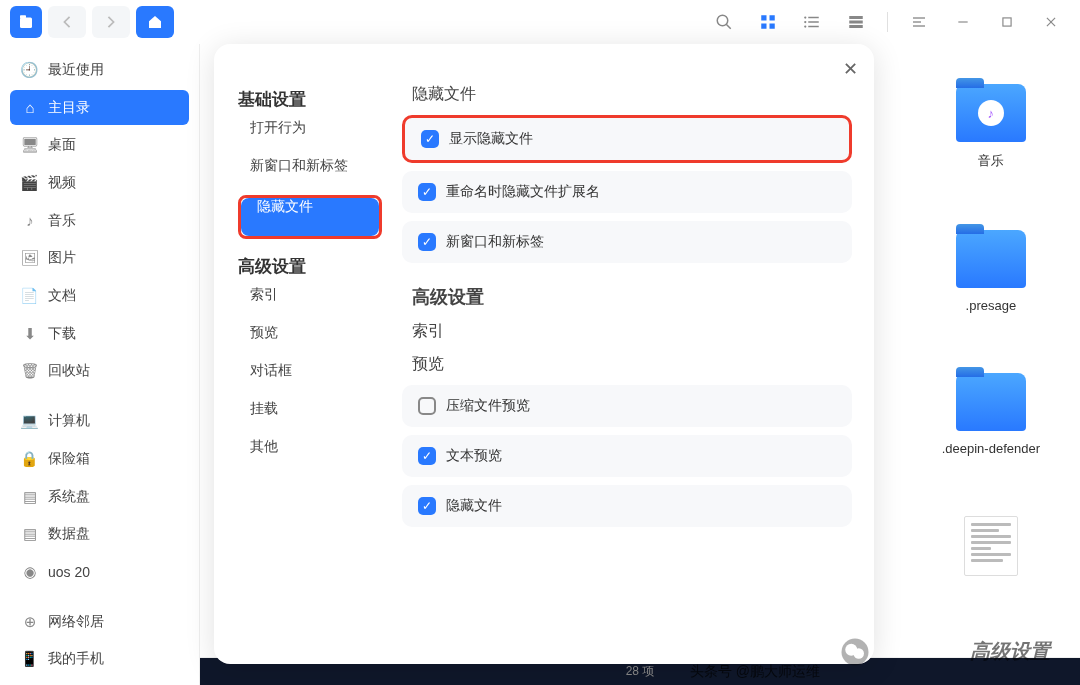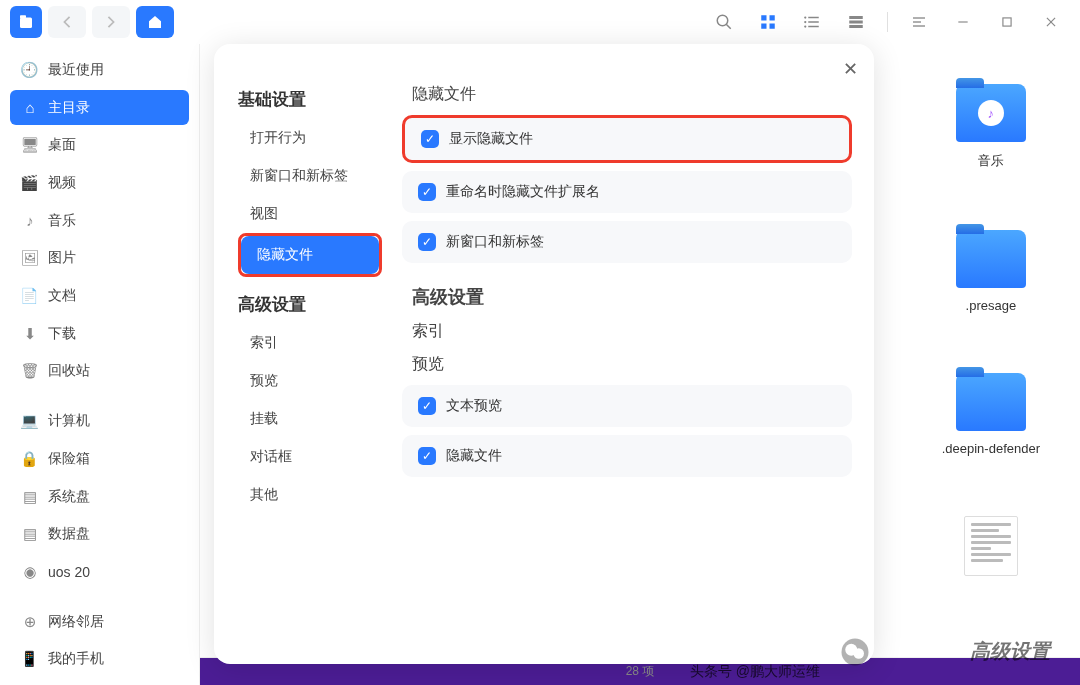--- a/index.html
+++ b/index.html
@@ -25,27 +25,27 @@
 .folder-ic { width: 70px; height: 58px; border-radius: 8px 8px 4px 4px; position: relative; }
 .folder-ic::before { content:''; position:absolute; top:-6px; left:0; width:28px; height:10px; background:inherit; border-radius:4px 4px 0 0; filter:brightness(0.9);}
 .folder-blue { background: linear-gradient(180deg,#4ba7ff 0%, #2979ff 100%); }
 .folder-ic .badge { position:absolute; top:50%; left:50%; transform:translate(-50%,-50%); width:26px; height:26px; background:#fff; border-radius:50%; display:flex; align-items:center; justify-content:center; font-size:13px; }
 .file-name { font-size: 13px; color: #333; }
 .text-ic { width:54px; height:60px; background:#fff; border:1px solid #ddd; border-radius:2px; padding:6px; display:flex; flex-direction:column; gap:3px;}
 .text-ic div { height:3px; background:#bbb; border-radius:1px;}
 
 .right-col { position:absolute; top:40px; right:40px; display:flex; flex-direction:column; gap:60px; align-items:center; }
 
-.statusbar { position:absolute; bottom:0; left:0; right:0; height:28px; display:flex; align-items:center; justify-content:center; font-size:12px; color:#888; border-top:1px solid #f0f0f0; background:#4c1d95;}
+.statusbar { position:absolute; bottom:0; left:0; right:0; height:28px; display:flex; align-items:center; justify-content:center; font-size:12px; color:#888; border-top:1px solid #f0f0f0; background:#0f172a;}
 
 .settings-modal { position: absolute; top: 44px; left: 214px; width: 660px; height: 620px; background: #fff; border-radius: 16px; box-shadow: 0 4px 30px rgba(0,0,0,0.12); display: flex; overflow:hidden; }
 .modal-close { position:absolute; top:14px; right:16px; color:#666; font-size:18px; cursor:pointer; }
 .modal-nav { width: 180px; padding: 28px 0 0 24px; }
 .modal-nav-section { font-size: 17px; font-weight: 600; color: #333; margin: 16px 0 8px; }
-.modal-nav-item { display:flex; align-items:center; height: 38px; padding: 0 16px; margin-left: -4px; margin-right:12px; font-size: 14px; color: #444; border-radius: 8px; cursor:pointer;}
+.modal-nav-item { display:flex; align-items:flex-start; height: 38px; padding: 0 16px; margin-left: -4px; margin-right:12px; font-size: 14px; color: #444; border-radius: 8px; cursor:pointer;}
 .modal-nav-item.active { background: #2979ff; color: #fff; }
 .hl-red { border: 3px solid #ef3b2c; border-radius: 8px; }
 
 .modal-content { flex:1; padding: 28px 22px 0 8px; overflow:auto; }
 .mc-section-title { font-size: 16px; color: #444; margin: 12px 0 10px 10px; }
 .mc-card { background: #f7f8fa; border-radius: 10px; margin-bottom: 8px; }
 .mc-row { display:flex; align-items:center; gap:10px; padding: 12px 16px; font-size:14px; color:#333; }
 .hl-row { border:3px solid #ef3b2c; border-radius:10px; }
 .chk { width:18px; height:18px; border-radius:5px; display:inline-flex; align-items:center; justify-content:center; }
 .chk.on { background:#2979ff; color:#fff; font-size:12px; }
@@ -248,40 +248,37 @@
   <div class="modal-close">✕</div>
 
   <div class="modal-nav">
     <div class="modal-nav-section">基础设置</div>
     <div class="modal-nav-item">
         <span>打开行为</span>
       </div>
     <div class="modal-nav-item">
         <span>新窗口和新标签</span>
       </div>
-    <div class="modal-nav-item">
-        <span>视图</span>
-      </div>
     <div class="hl-red" style="margin-right:12px;">
       <div class="modal-nav-item active" style="margin:0;">
           <span>隐藏文件</span>
         </div>
     </div>
     <div class="modal-nav-section">高级设置</div>
     <div class="modal-nav-item">
         <span>索引</span>
       </div>
     <div class="modal-nav-item">
         <span>预览</span>
       </div>
     <div class="modal-nav-item">
+        <span>对话框</span>
+      </div>
+    <div class="modal-nav-item">
         <span>挂载</span>
-      </div>
-    <div class="modal-nav-item">
-        <span>对话框</span>
       </div>
     <div class="modal-nav-item">
         <span>其他</span>
       </div>
   </div>
 
   <div class="modal-content">
     <div class="mc-section-title">隐藏文件</div>
 
     <div class="mc-card hl-row">
@@ -301,20 +298,26 @@
         <span class="chk on">✓</span>
         <span>新窗口和新标签</span>
       </div>
     </div>
 
     <div class="mc-section-title" style="font-size:18px;font-weight:600;margin-top:22px;">高级设置</div>
 
     <div class="mc-section-title">索引</div>
 
     <div class="mc-section-title">预览</div>
+    <div class="mc-card">
+      <div class="mc-row">
+        <span class="chk off"></span>
+        <span>压缩文件预览</span>
+      </div>
+    </div>
     <div class="mc-card">
       <div class="mc-row">
         <span class="chk on">✓</span>
         <span>文本预览</span>
       </div>
     </div>
     <div class="mc-card">
       <div class="mc-row">
         <span class="chk on">✓</span>
         <span>隐藏文件</span>

